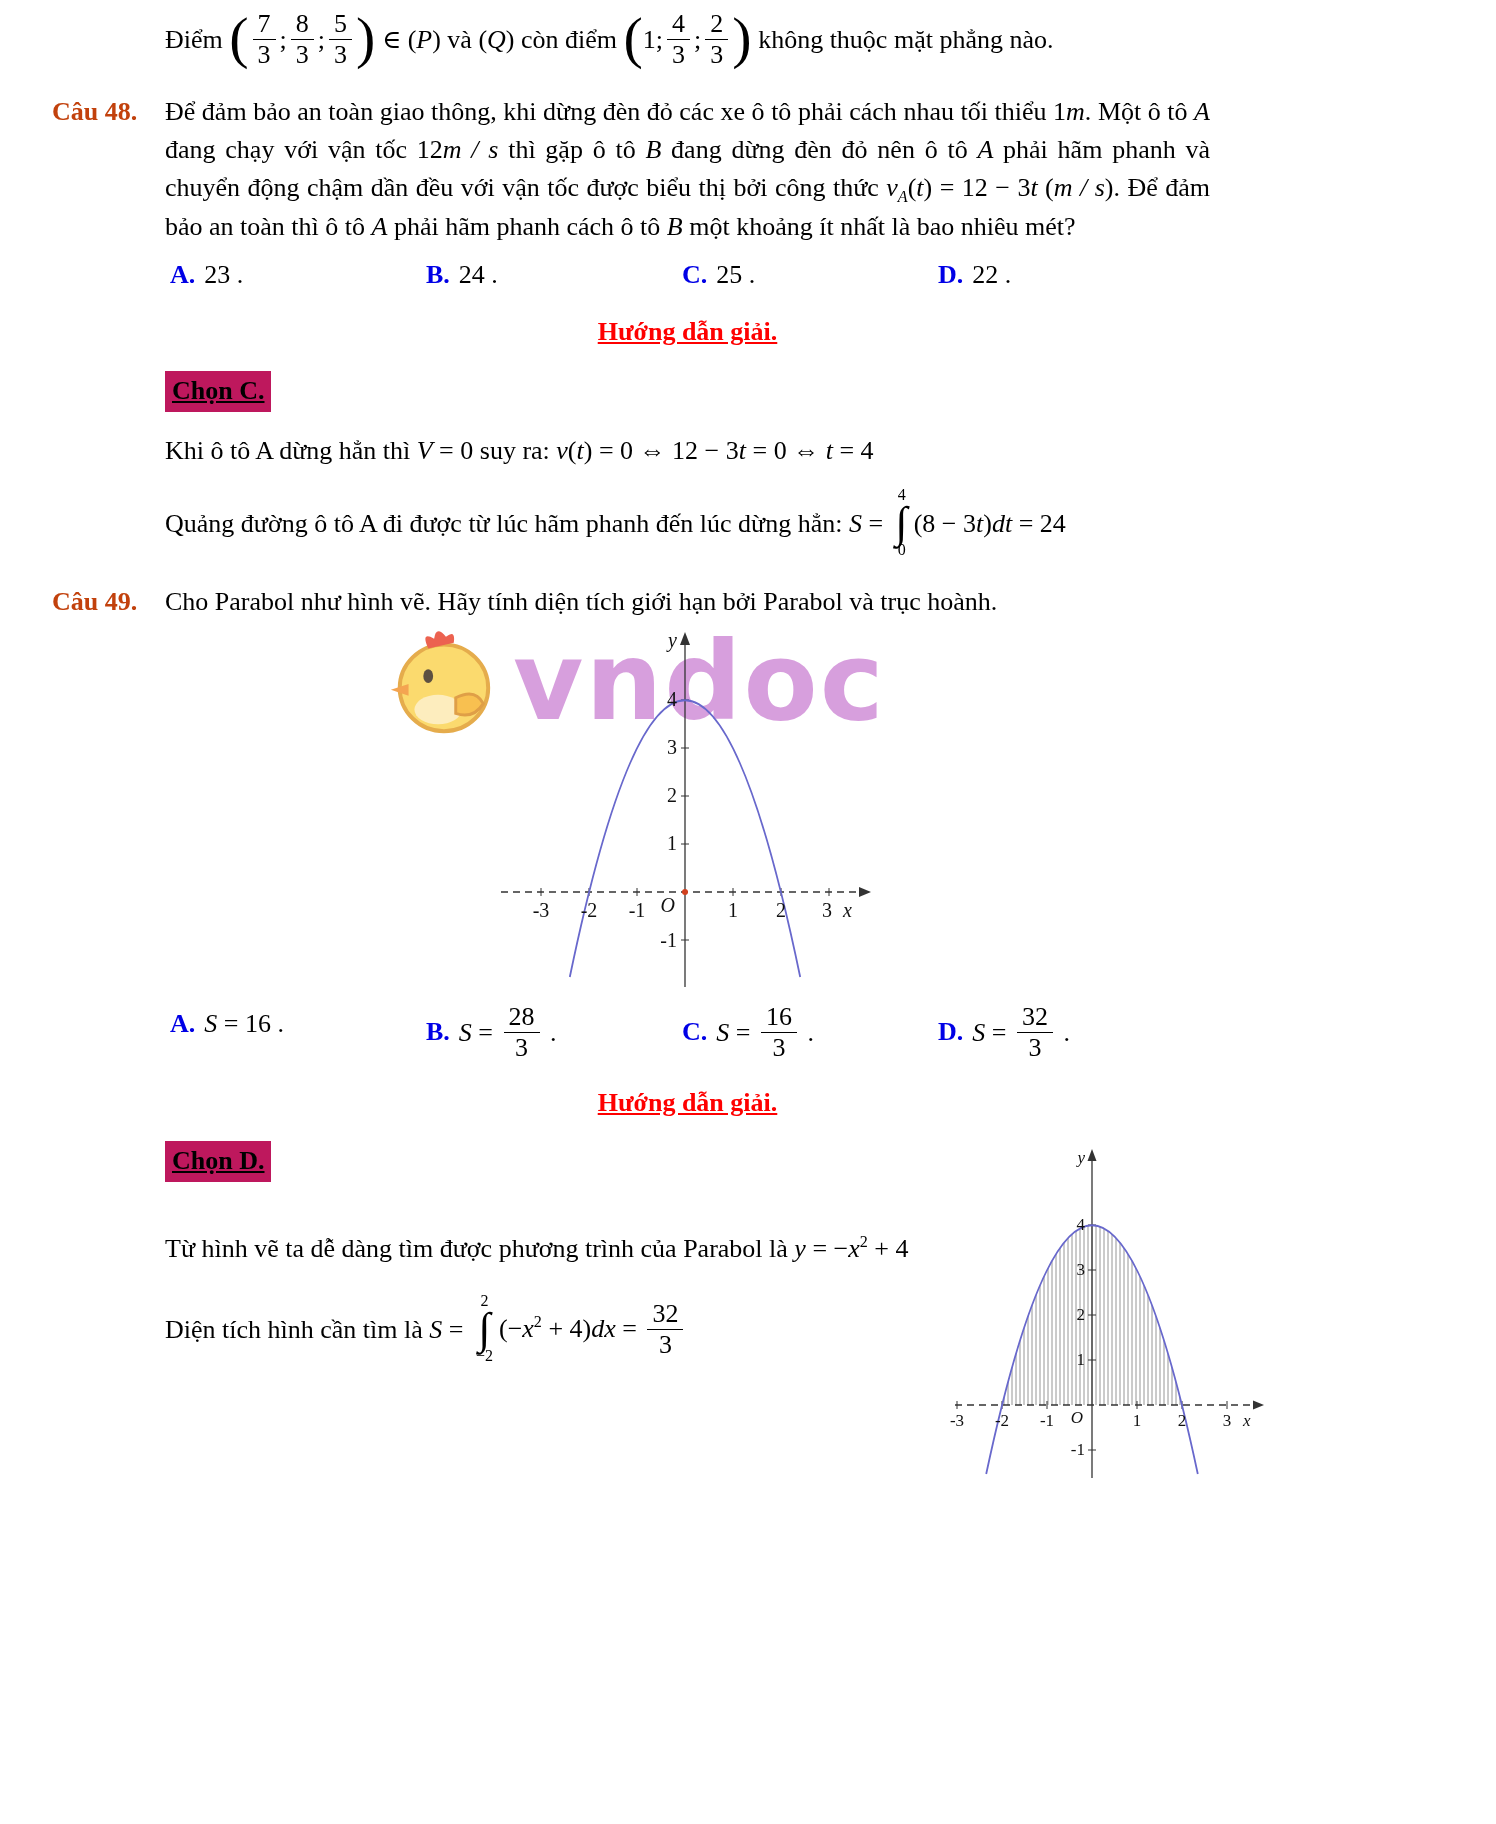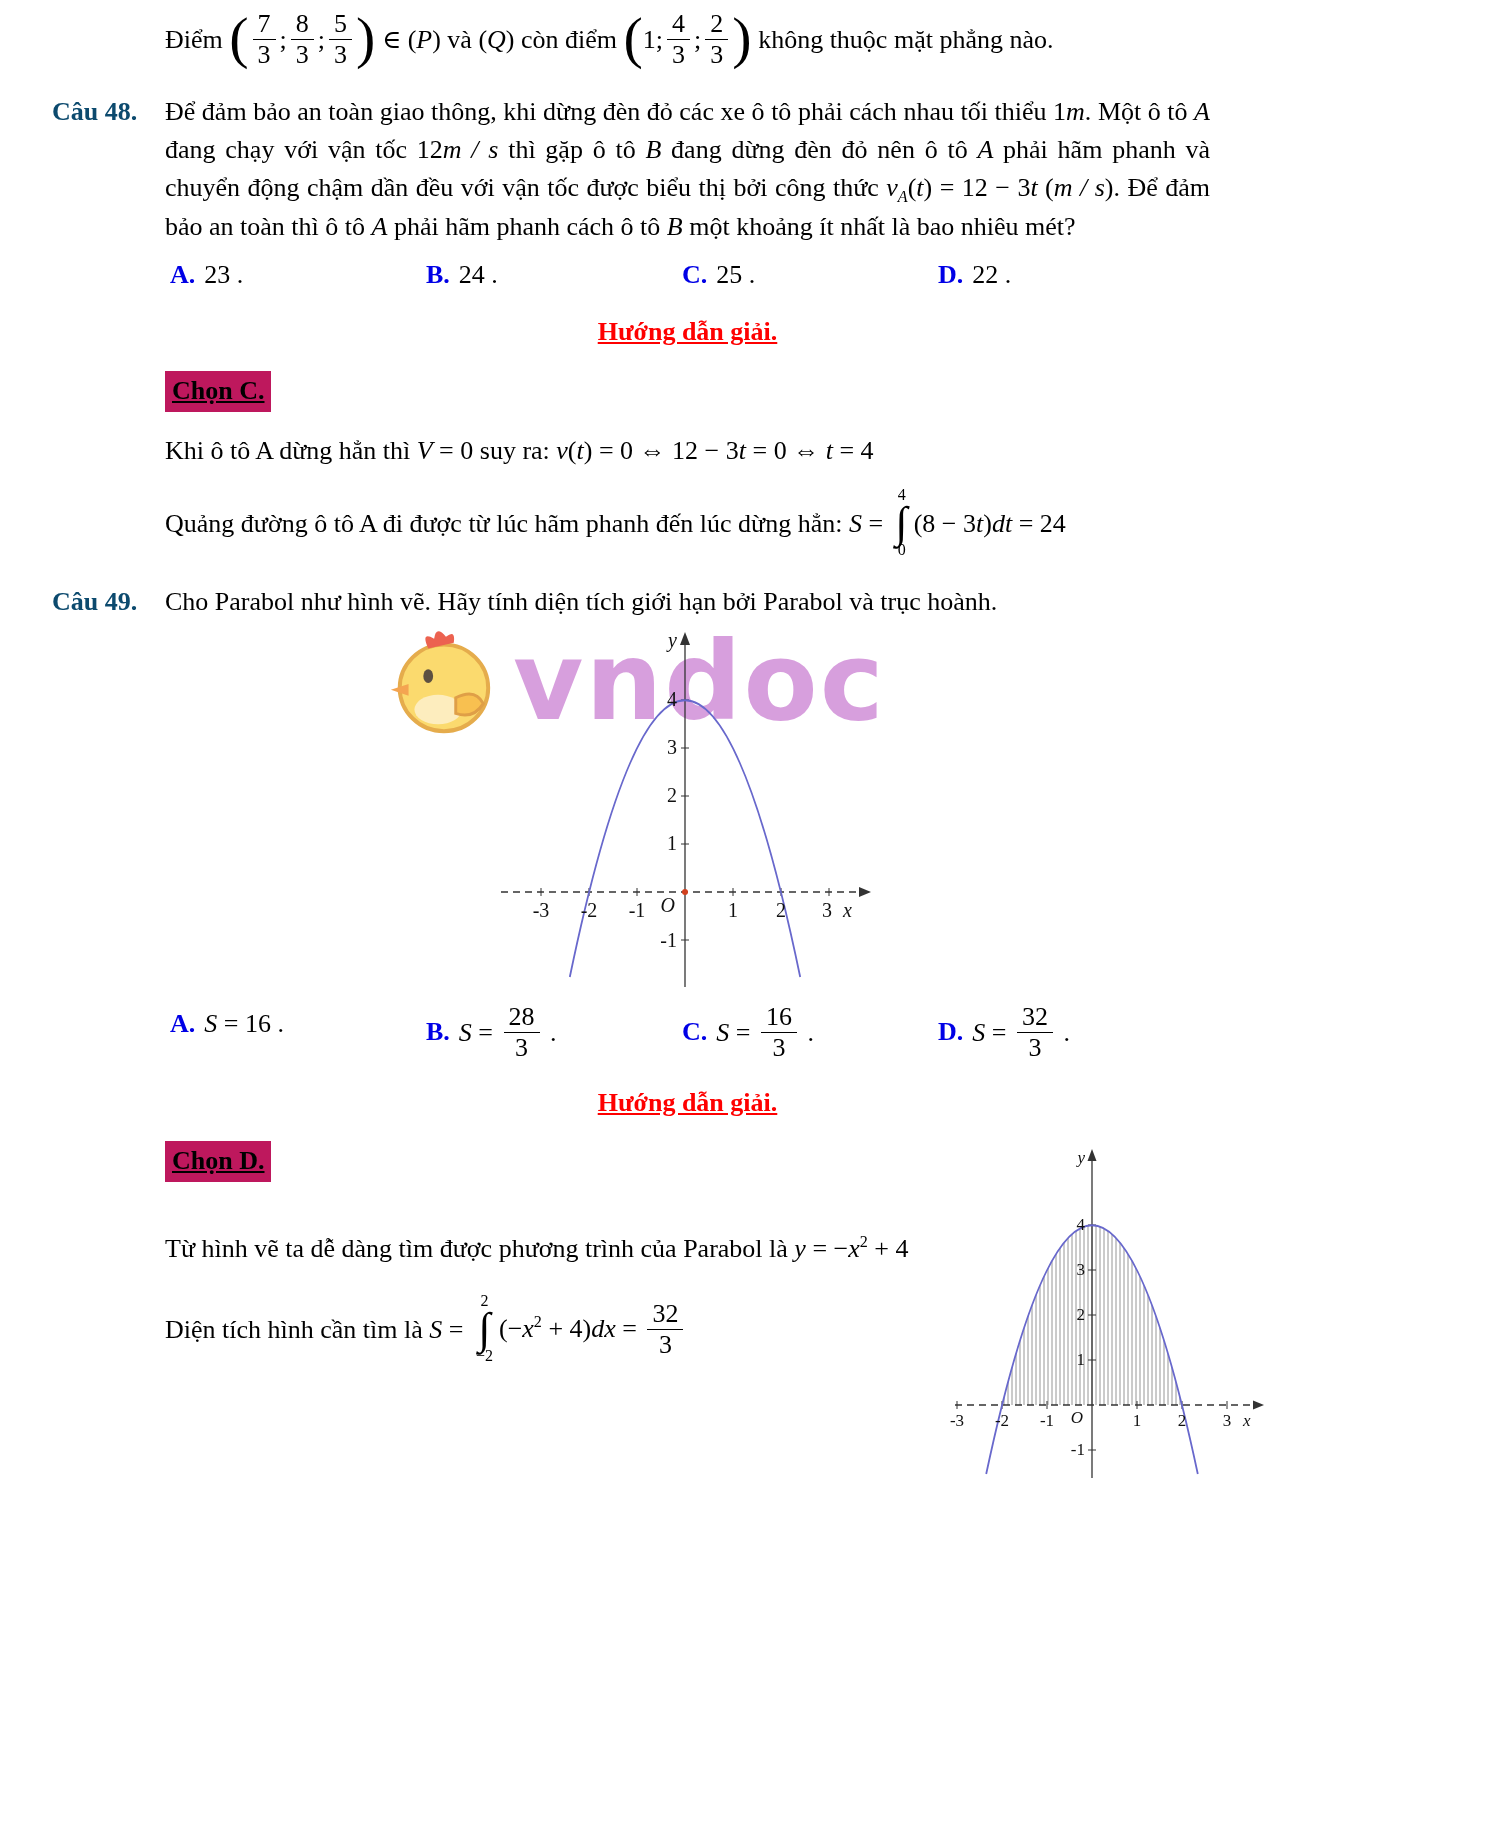--- a/index.html
+++ b/index.html
@@ -12,21 +12,21 @@
 
   .i { font-style:italic; }
   .b { font-weight:bold; }
   .sup { font-size:0.62em; vertical-align:super; }
   .isub { font-size:0.62em; vertical-align:sub; font-style:italic; }
 
   .mathline { margin-left:113px; white-space:nowrap; }
   .concl { margin-left:113px; margin-top:14px; }
 
   .qrow { display:flex; margin-top:22px; }
-  .qlabel { width:113px; flex:none; font-weight:bold; color:#0c4a6e; }
+  .qlabel { width:113px; flex:none; font-weight:bold; color:#c2410c; }
   .qbody { width:1045px; text-align:justify; }
 
   .answers { display:flex; margin-left:118px; margin-top:10px; }
   .ans { width:256px; }
   .letter { font-weight:bold; color:#0000e6; margin-right:9px; }
 
   .guide { width:1045px; margin-left:113px; margin-top:20px; text-align:center;
            font-weight:bold; color:#fe0000;text-decoration:underline; }
   .choiceline { margin-top:20px; }
   .choice { display:inline-block; margin-left:113px; background:#be185d;

